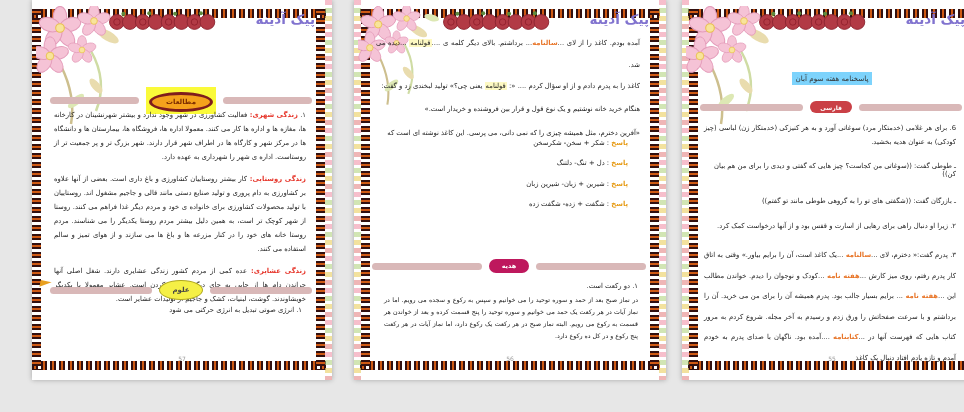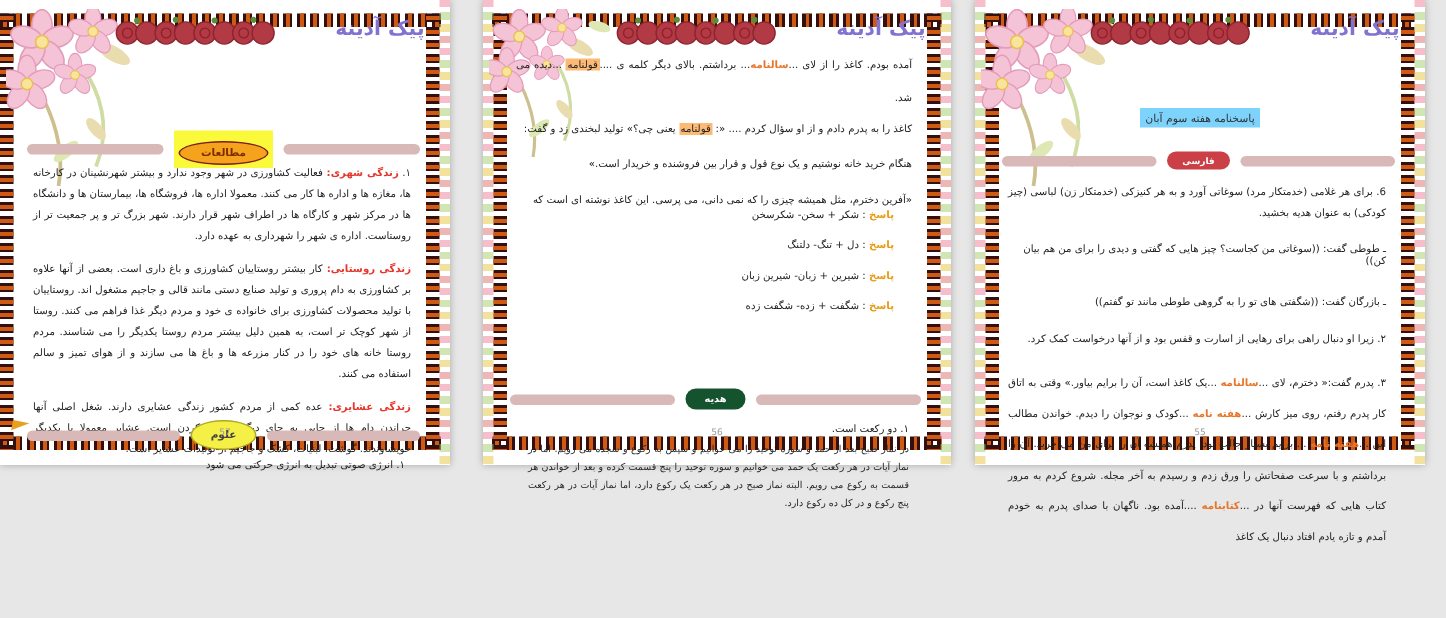--- a/index.html
+++ b/index.html
@@ -1,17 +1,17 @@
 <!DOCTYPE html>
 <html lang="fa"><head>
 <meta charset="utf-8">
 <style>
   html,body{margin:0;padding:0;background:#e7e7e7;font-family:"DejaVu Sans",sans-serif;}
   #stage{position:relative;width:964px;height:412px;background:#e7e7e7;overflow:hidden;}
-  .page{position:absolute;top:0;height:310px;background:#fff;box-shadow:0 0 5px rgba(0,0,0,.28);}
+  .page{position:absolute;top:0;height:380px;background:#fff;box-shadow:0 0 5px rgba(0,0,0,.28);margin-left:32px;}
   #page-l{left:0;width:300px;}
   #page-m{left:322px;width:312px;}
   #page-r{left:650px;width:300px;}
 
   
   .edge-h{position:absolute;left:6px;right:6px;height:9px;
     background:
       repeating-linear-gradient(90deg, transparent 0 2px, #cf5a14 2px 4.5px, transparent 4.5px 9px),
       repeating-linear-gradient(90deg, #321010 0 6px, transparent 6px 9px);}
   .b-top{top:9px;} .b-bottom{bottom:10px;}
@@ -30,31 +30,31 @@
   .strip-left{left:0;} .strip-right{right:0;}
 
   .flowers{position:absolute;top:6px;left:4px;width:105px;height:122px;}
   .roses{position:absolute;top:10px;right:102px;width:132px;height:24px;}
   .logo{position:absolute;top:11px;right:17px;font-size:13.5px;font-weight:bold;color:#8173cf;direction:rtl;letter-spacing:-.5px;}
 
   .badge-row{position:absolute;left:18px;right:20px;display:flex;align-items:center;gap:7px;}
   .bar{flex:1;height:7px;background:#d9b8b8;border-radius:4px;}
   .badge{display:inline-block;text-align:center;direction:rtl;font-weight:bold;white-space:nowrap;}
   .hl-yellow{background:#fafa3a;padding:2px 3px;display:inline-block;}
-  .badge-orange{background:#f5a21c;border:1px solid #7f1d1d;border-radius:50%;color:#7c2d00;font-size:7px;padding:3px 14px;}
+  .badge-orange{background:#f5a21c;border:3px solid #7f1d1d;border-radius:50%;color:#7c2d00;font-size:7px;padding:3px 14px;}
   .badge-yellow{background:#f5f046;border:1px solid #b0a820;border-radius:50%;color:#444;font-size:7px;padding:5px 12px;}
-  .badge-teal{background:#14532d;border-radius:8px;color:#fff;font-size:6.5px;padding:3px 13px;}
+  .badge-teal{background:#be185d;border-radius:8px;color:#fff;font-size:6.5px;padding:3px 13px;}
   .badge-red{background:#ca4046;border-radius:7px;color:#fff;font-size:6px;padding:2.5px 10px;}
 
   .content{position:absolute;direction:rtl;color:#222;}
   .para{margin:0 0 8px 0;font-size:6.8px;line-height:14px;text-align:justify;}
   .lead{color:#e6352a;font-weight:bold;}
   .num{color:#333;}
   .story-line{font-size:6.8px;line-height:21.5px;text-align:justify;}
-  .hl-cyan{background:#fdba74;color:#222;padding:0 1px;}
+  .hl-cyan{background:#fef9c3;color:#222;padding:0 1px;}
   .w-orange{color:#e8762a;font-weight:bold;}
   .ans-line{font-size:6.8px;line-height:20.3px;text-align:right;}
   .ans-label{color:#e69b16;font-weight:bold;}
   .small-para{font-size:6.3px;line-height:12px;text-align:justify;}
   .line-r{font-size:6.8px;text-align:right;}
   .title-hl{background:#7dd3fc;color:#333;font-size:7.2px;font-weight:normal;padding:2px 4px;}
   .page-num{position:absolute;bottom:18px;left:0;right:0;text-align:center;font-size:6px;color:#999;}
   .cursor-mark{position:absolute;width:0;height:0;border-top:7px solid #e8a020;border-right:11px solid transparent;transform:rotate(12deg);}
 </style>
 </head>

